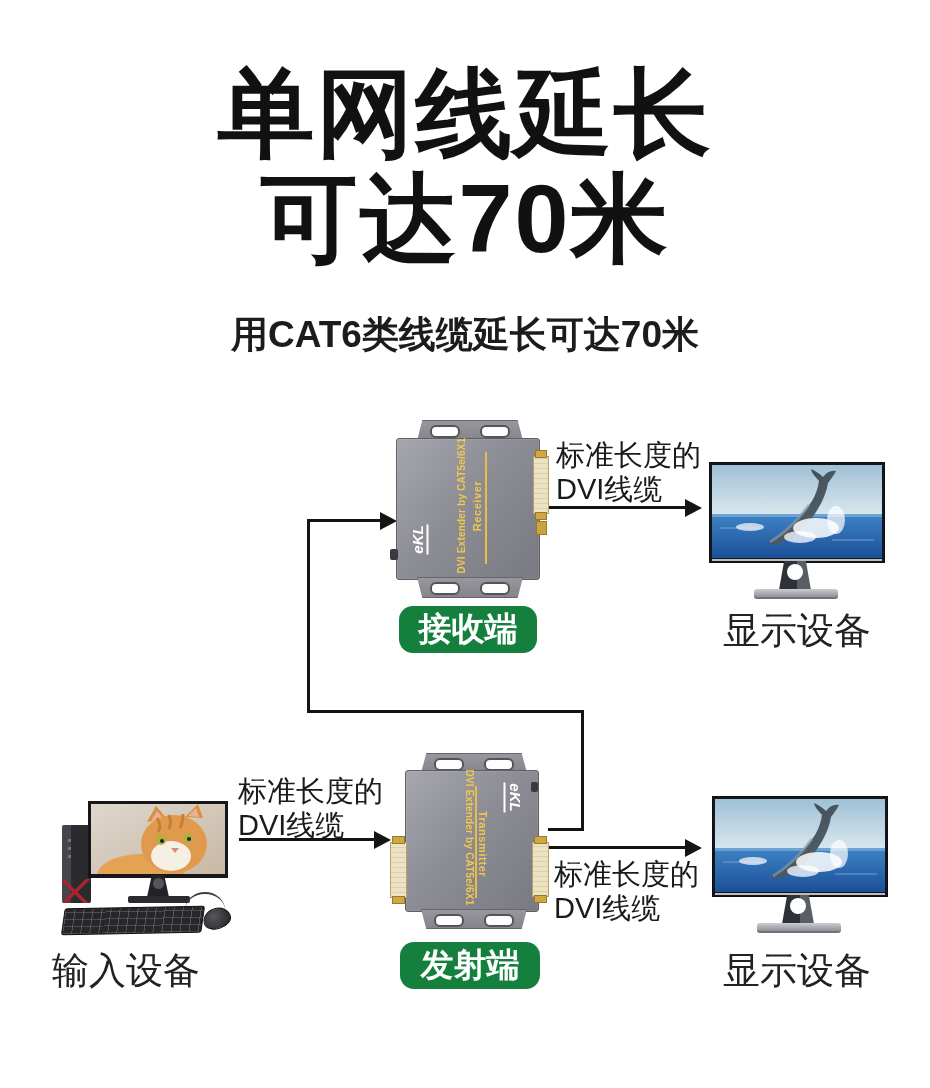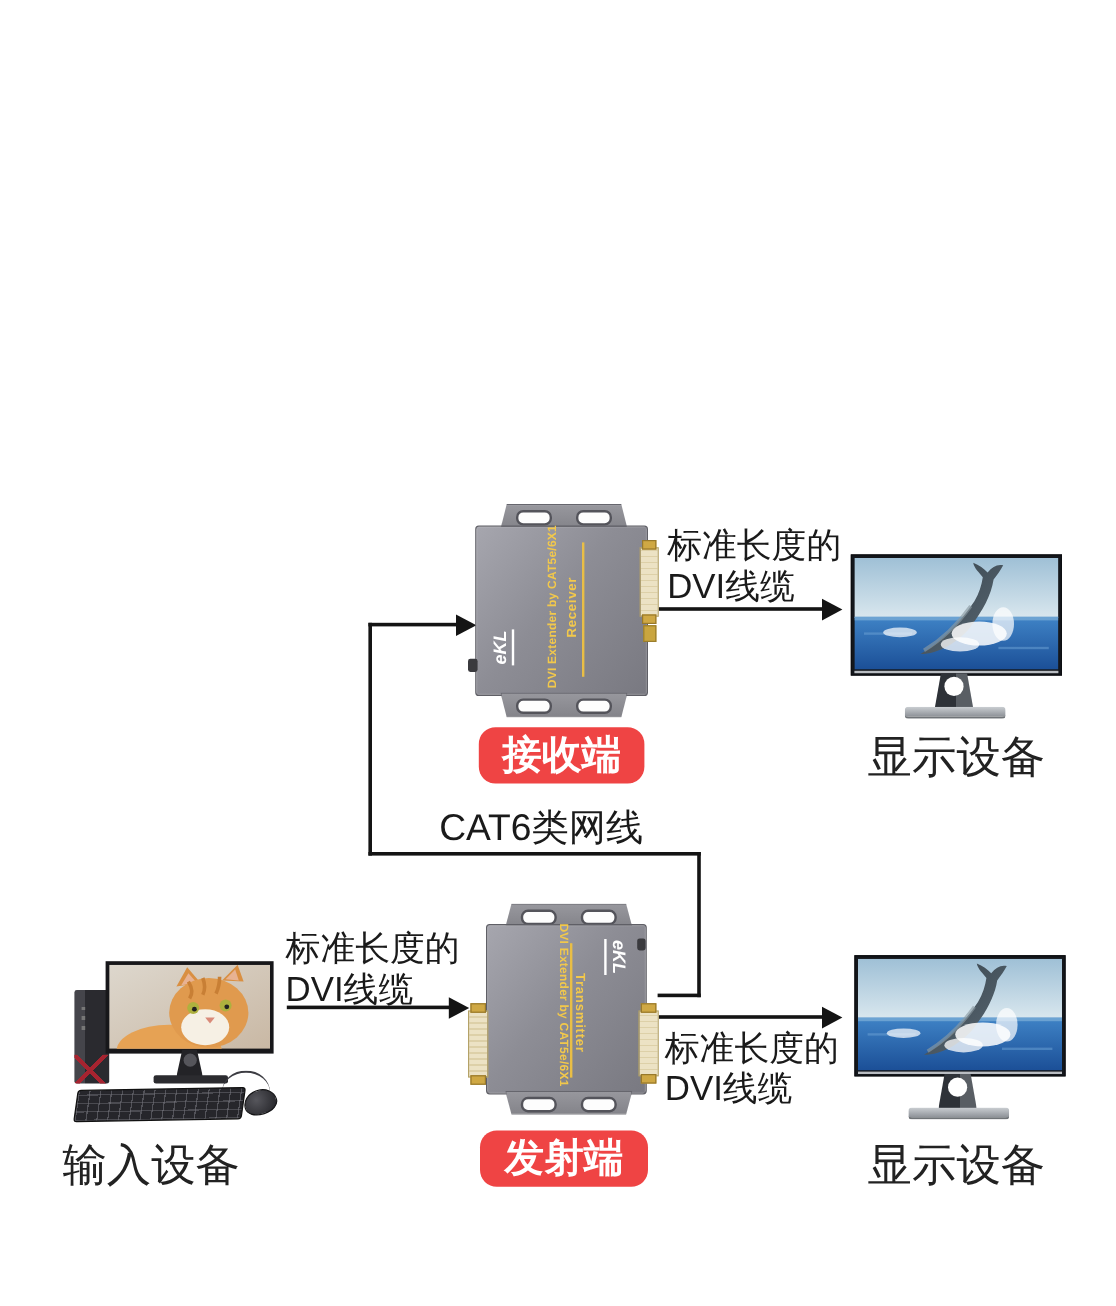--- a/index.html
+++ b/index.html
@@ -13,21 +13,21 @@
   .subtitle{position:absolute;left:0;top:310px;width:930px;text-align:center;
     font-size:37px;font-weight:600;color:#1c1c1c;}
   
   .wire{position:absolute;background:#141414;}
   .arrowhead{position:absolute;width:0;height:0;
     border-top:9px solid transparent;border-bottom:9px solid transparent;
     border-left:17px solid #141414;}
   
   .lbl{position:absolute;color:#1a1a1a;font-size:29px;line-height:1.16;font-weight:500;}
   .seclbl{position:absolute;color:#222;font-size:37px;font-weight:500;text-align:center;}
-  .badge{position:absolute;background:#ef4444;border-radius:14px;color:#fff;
+  .badge{position:absolute;background:#15803d;border-radius:14px;color:#fff;
     font-size:33px;font-weight:bold;display:flex;align-items:center;justify-content:center;}
   
   .flange{position:absolute;background:linear-gradient(#97979d,#84848a);
     border:1px solid #66666d;}
   .flange.top{clip-path:polygon(5% 0,95% 0,100% 100%,0 100%);}
   .flange.bot{clip-path:polygon(0 0,100% 0,95% 100%,5% 100%);}
   .hole{position:absolute;top:4px;width:26px;height:9px;background:#fdfdfd;
     border:2px solid #54545b;border-radius:6px;}
   .hole.l{left:12px;} .hole.r{right:12px;}
   .devbody{position:absolute;border:1px solid #5f5f66;border-radius:3px;
@@ -80,28 +80,32 @@
   .mouse{position:absolute;background:radial-gradient(circle at 40% 35%,#56565c,#202024);
     border-radius:50% 50% 50% 50%/60% 60% 45% 45%;transform:rotate(-18deg);border:1px solid #141416;}
   .mouse-cable{position:absolute;width:40px;height:16px;border:0;border-top:2px solid #3c3c42;
     border-radius:50%/100% 100% 0 0;}
 </style>
 </head>
 <body>
 
 <div class="canvas">
 
+  <div class="title">
+    <div>单网线延长</div>
+    <div>可达70米</div>
+  </div>
+  <div class="subtitle">用CAT6类线缆延长可达70米</div>
 
   <div class="wire" style="left:307px;top:519px;width:74px;height:3px"></div>
   <div class="arrowhead" style="left:380px;top:511.5px"></div>
   <div class="wire" style="left:307px;top:519px;width:3px;height:194px"></div>
   <div class="wire" style="left:307px;top:710px;width:277px;height:3px"></div>
   <div class="wire" style="left:581px;top:710px;width:3px;height:121px"></div>
   <div class="wire" style="left:548px;top:828px;width:36px;height:3px"></div>
-  <div class="lbl" style="left:366px;top:672px;font-size:31px">CAT6类网线</div>
 
   <div class="wire" style="left:549px;top:506px;width:137px;height:3px"></div>
   <div class="arrowhead" style="left:685px;top:498.5px"></div>
   <div class="lbl" style="left:556px;top:439px">
     <div>标准长度的</div>
     <div>DVI线缆</div>
   </div>
 
   <div class="wire" style="left:239px;top:838px;width:136px;height:3px"></div>
   <div class="arrowhead" style="left:374px;top:830.5px"></div>

